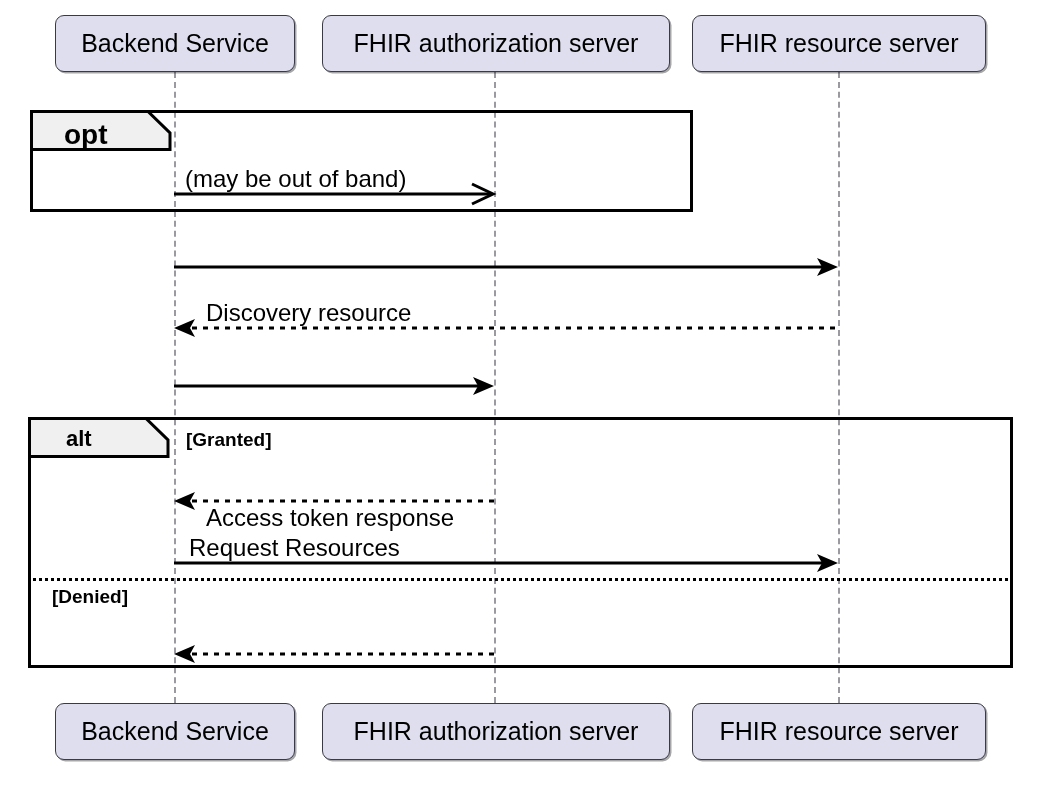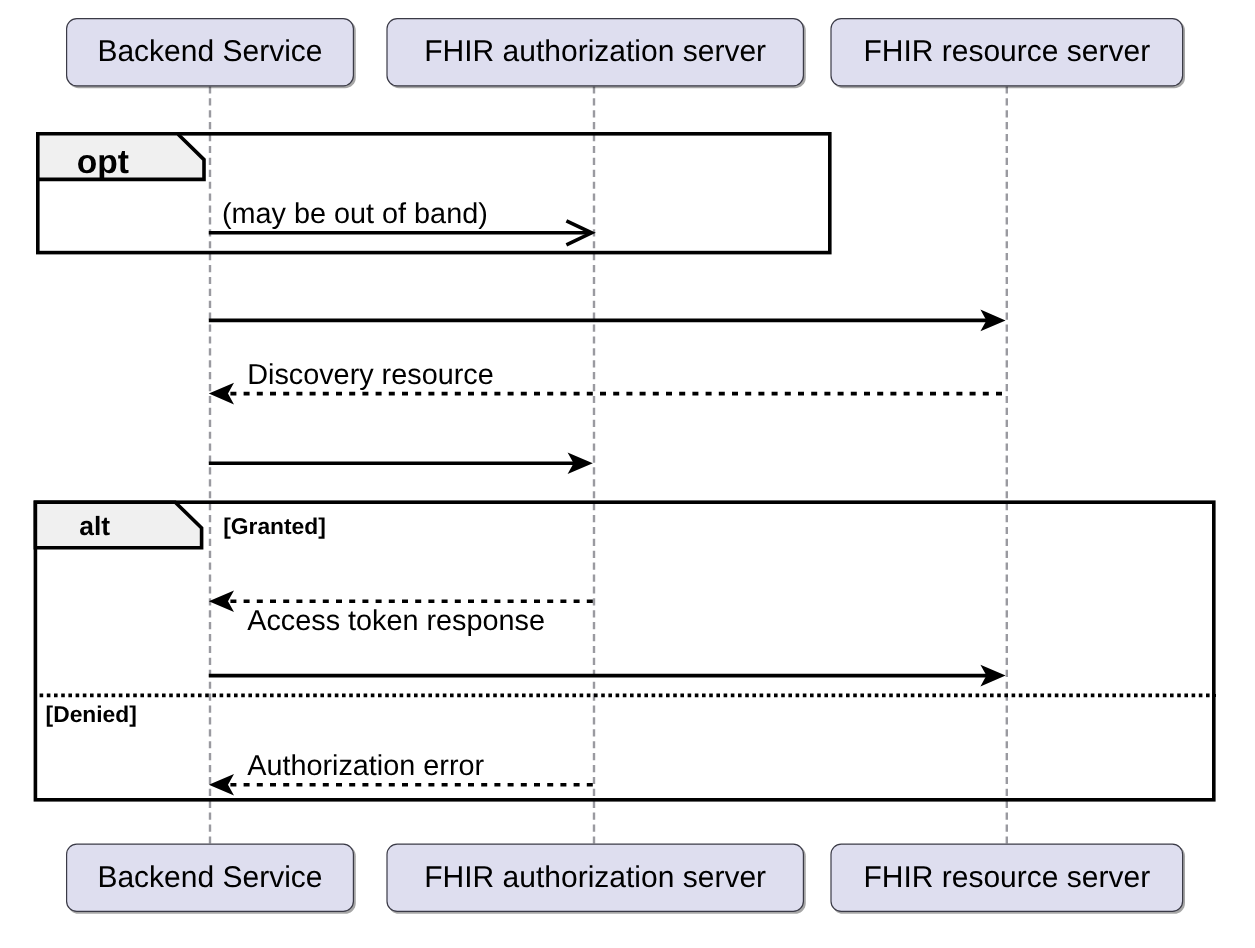--- a/index.html
+++ b/index.html
@@ -72,29 +72,29 @@
   </svg>
   <div style="position:absolute;left:66px;top:426px;font-size:22px;font-weight:bold;color:#000;">alt</div>
   <div class="guard" style="left:186px;top:429px;text-align:center;">[Granted]</div>
 
   <div class="msglabel" style="left:206px;top:472px;margin-top:32px;">Access token response</div>
   <svg class="arrowsvg" style="left:174px;top:490px;" width="324" height="22" viewBox="0 0 324 22">
     <line x1="18" y1="11" x2="320" y2="11" stroke="#000" stroke-width="3" stroke-dasharray="5,6"></line>
     <polygon points="0,11 21,2 16,11 21,20" fill="#000"></polygon>
   </svg>
 
+  <div class="msglabel" style="left:189px;top:534px;">Request Resources</div>
   <svg class="arrowsvg" style="left:174px;top:552px;" width="668" height="22" viewBox="0 0 668 22">
     <line x1="0" y1="11" x2="650" y2="11" stroke="#000" stroke-width="3"></line>
     <polygon points="664,11 643,2 648,11 643,20" fill="#000"></polygon>
   </svg>
 
   <div class="sep" style="left:28px;top:578px;width:985px;"></div>
-  <div class="guard" style="left:38px;top:586px;text-align:center;">[Denied]</div>
+  <div class="guard" style="left:52px;top:586px;text-align:center;">[Denied]</div>
 
-  <div class="msglabel" style="left:206px;top:625px;">Authorization error</div>
   <svg class="arrowsvg" style="left:174px;top:643px;" width="324" height="22" viewBox="0 0 324 22">
     <line x1="18" y1="11" x2="320" y2="11" stroke="#000" stroke-width="3" stroke-dasharray="5,6"></line>
     <polygon points="0,11 21,2 16,11 21,20" fill="#000"></polygon>
   </svg>
 
   <div class="participant" style="left:55px;top:703px;width:240px;height:57px;">
     <span>Backend Service</span>
   </div>
   <div class="participant" style="left:322px;top:703px;width:348px;height:57px;">
     <span>FHIR authorization server</span>

